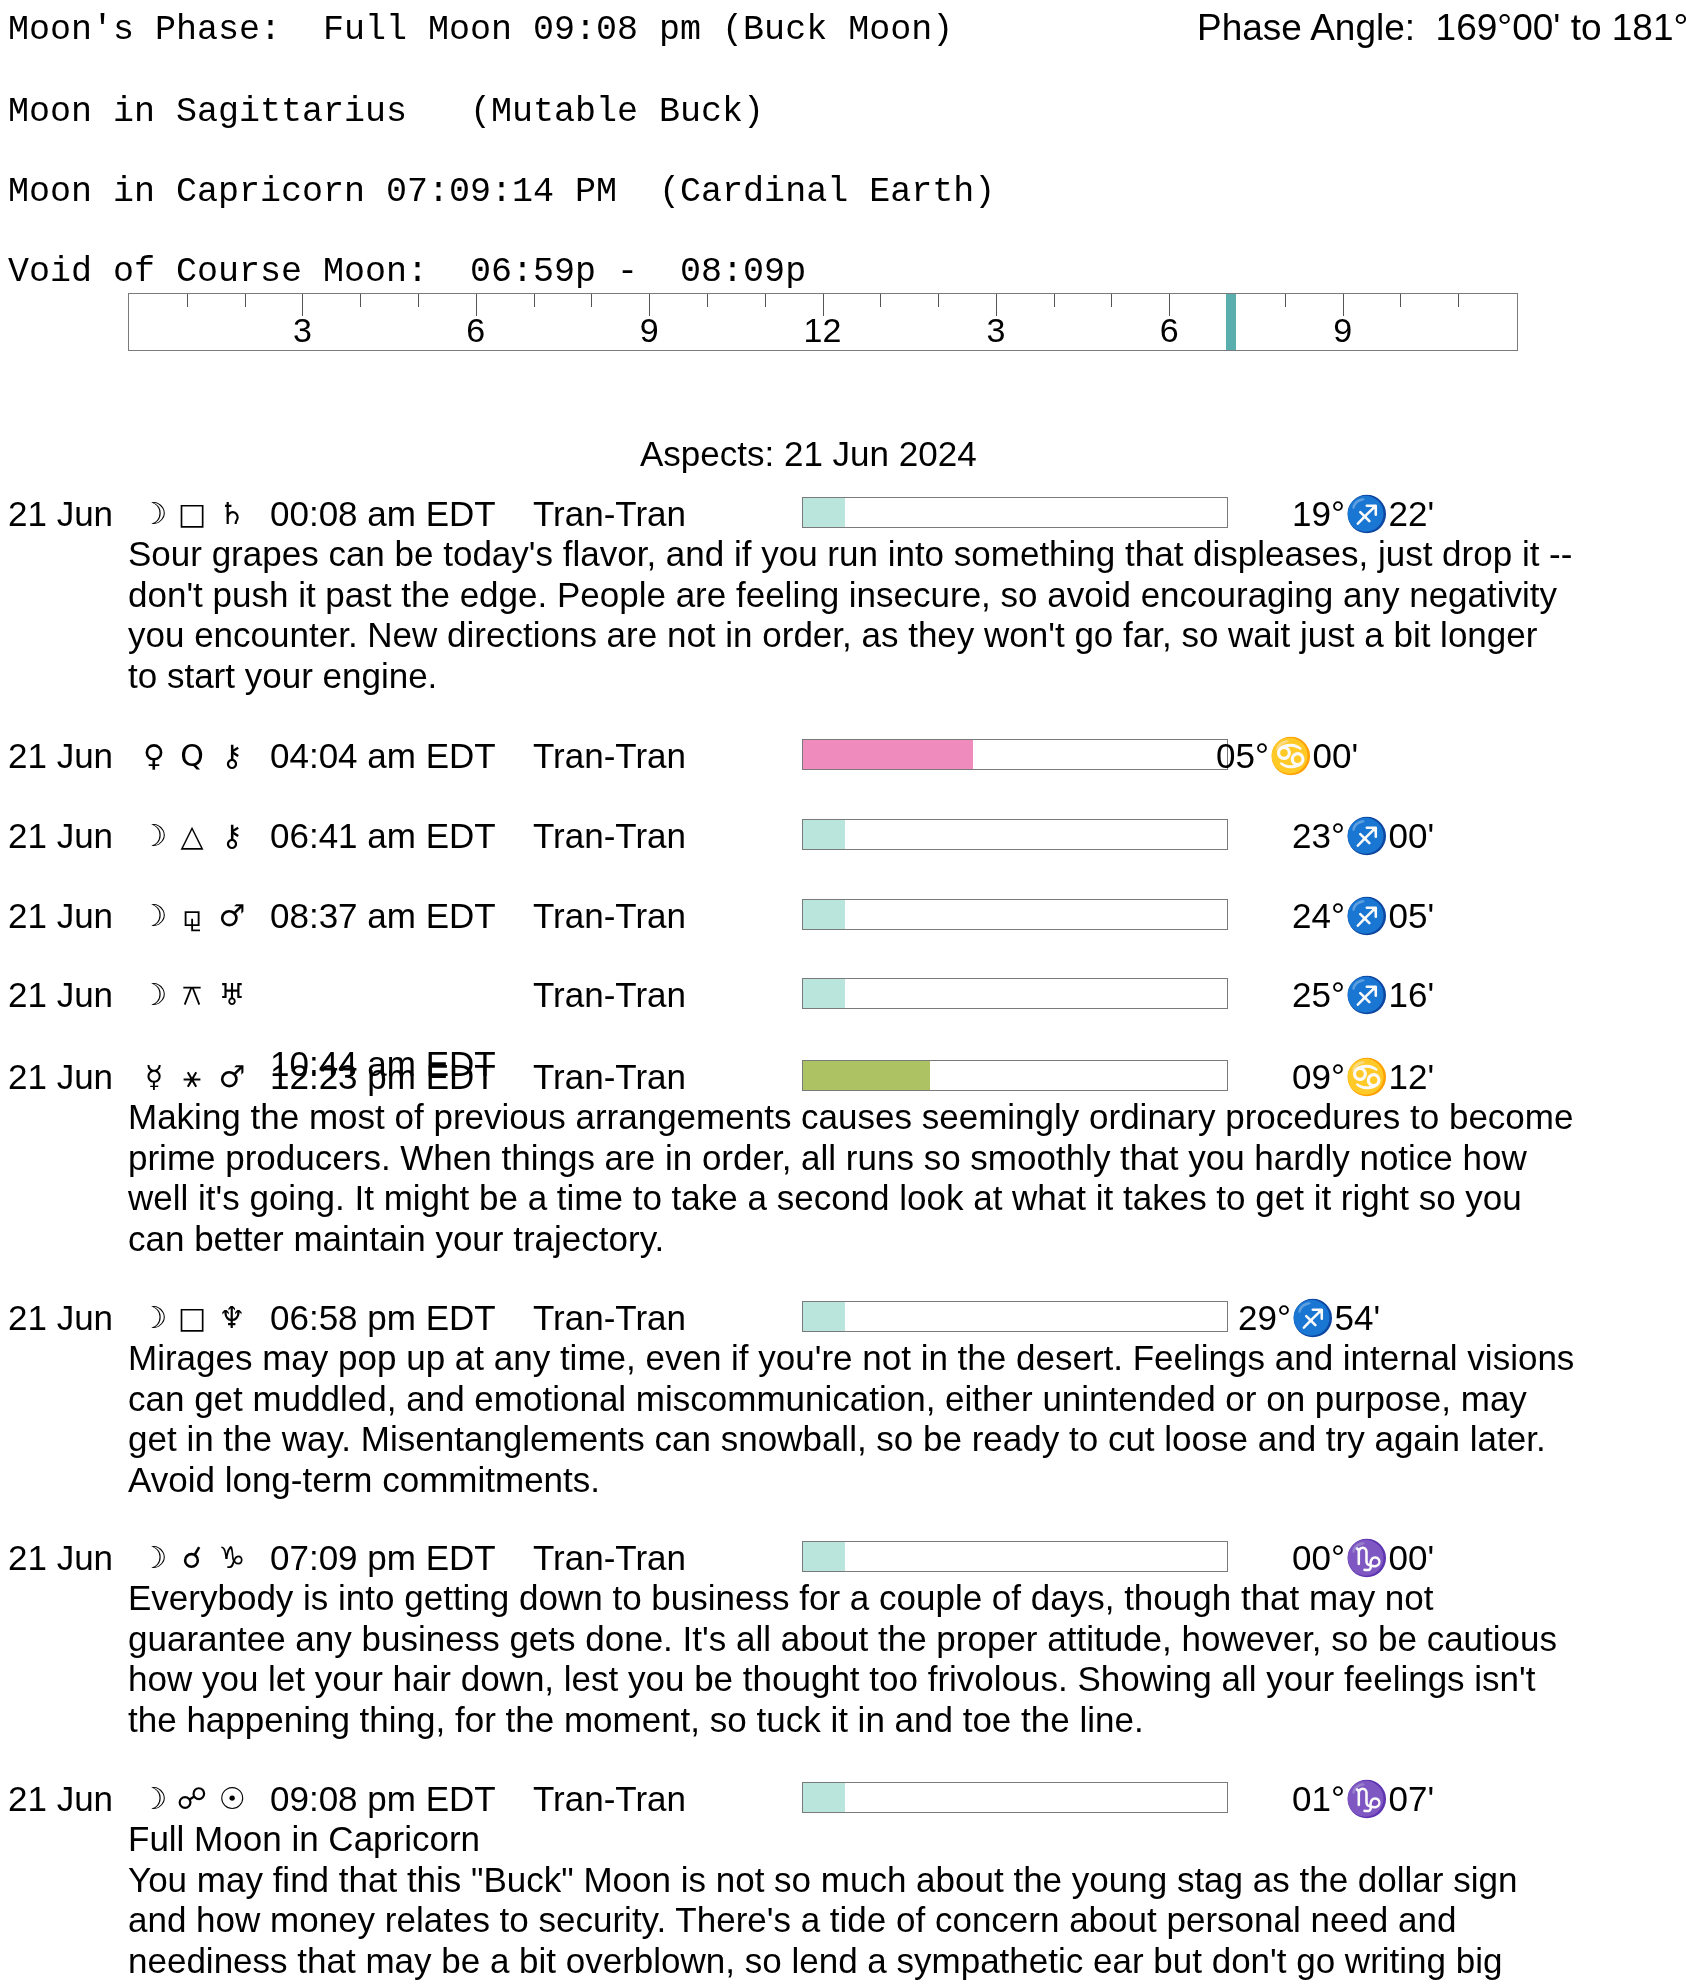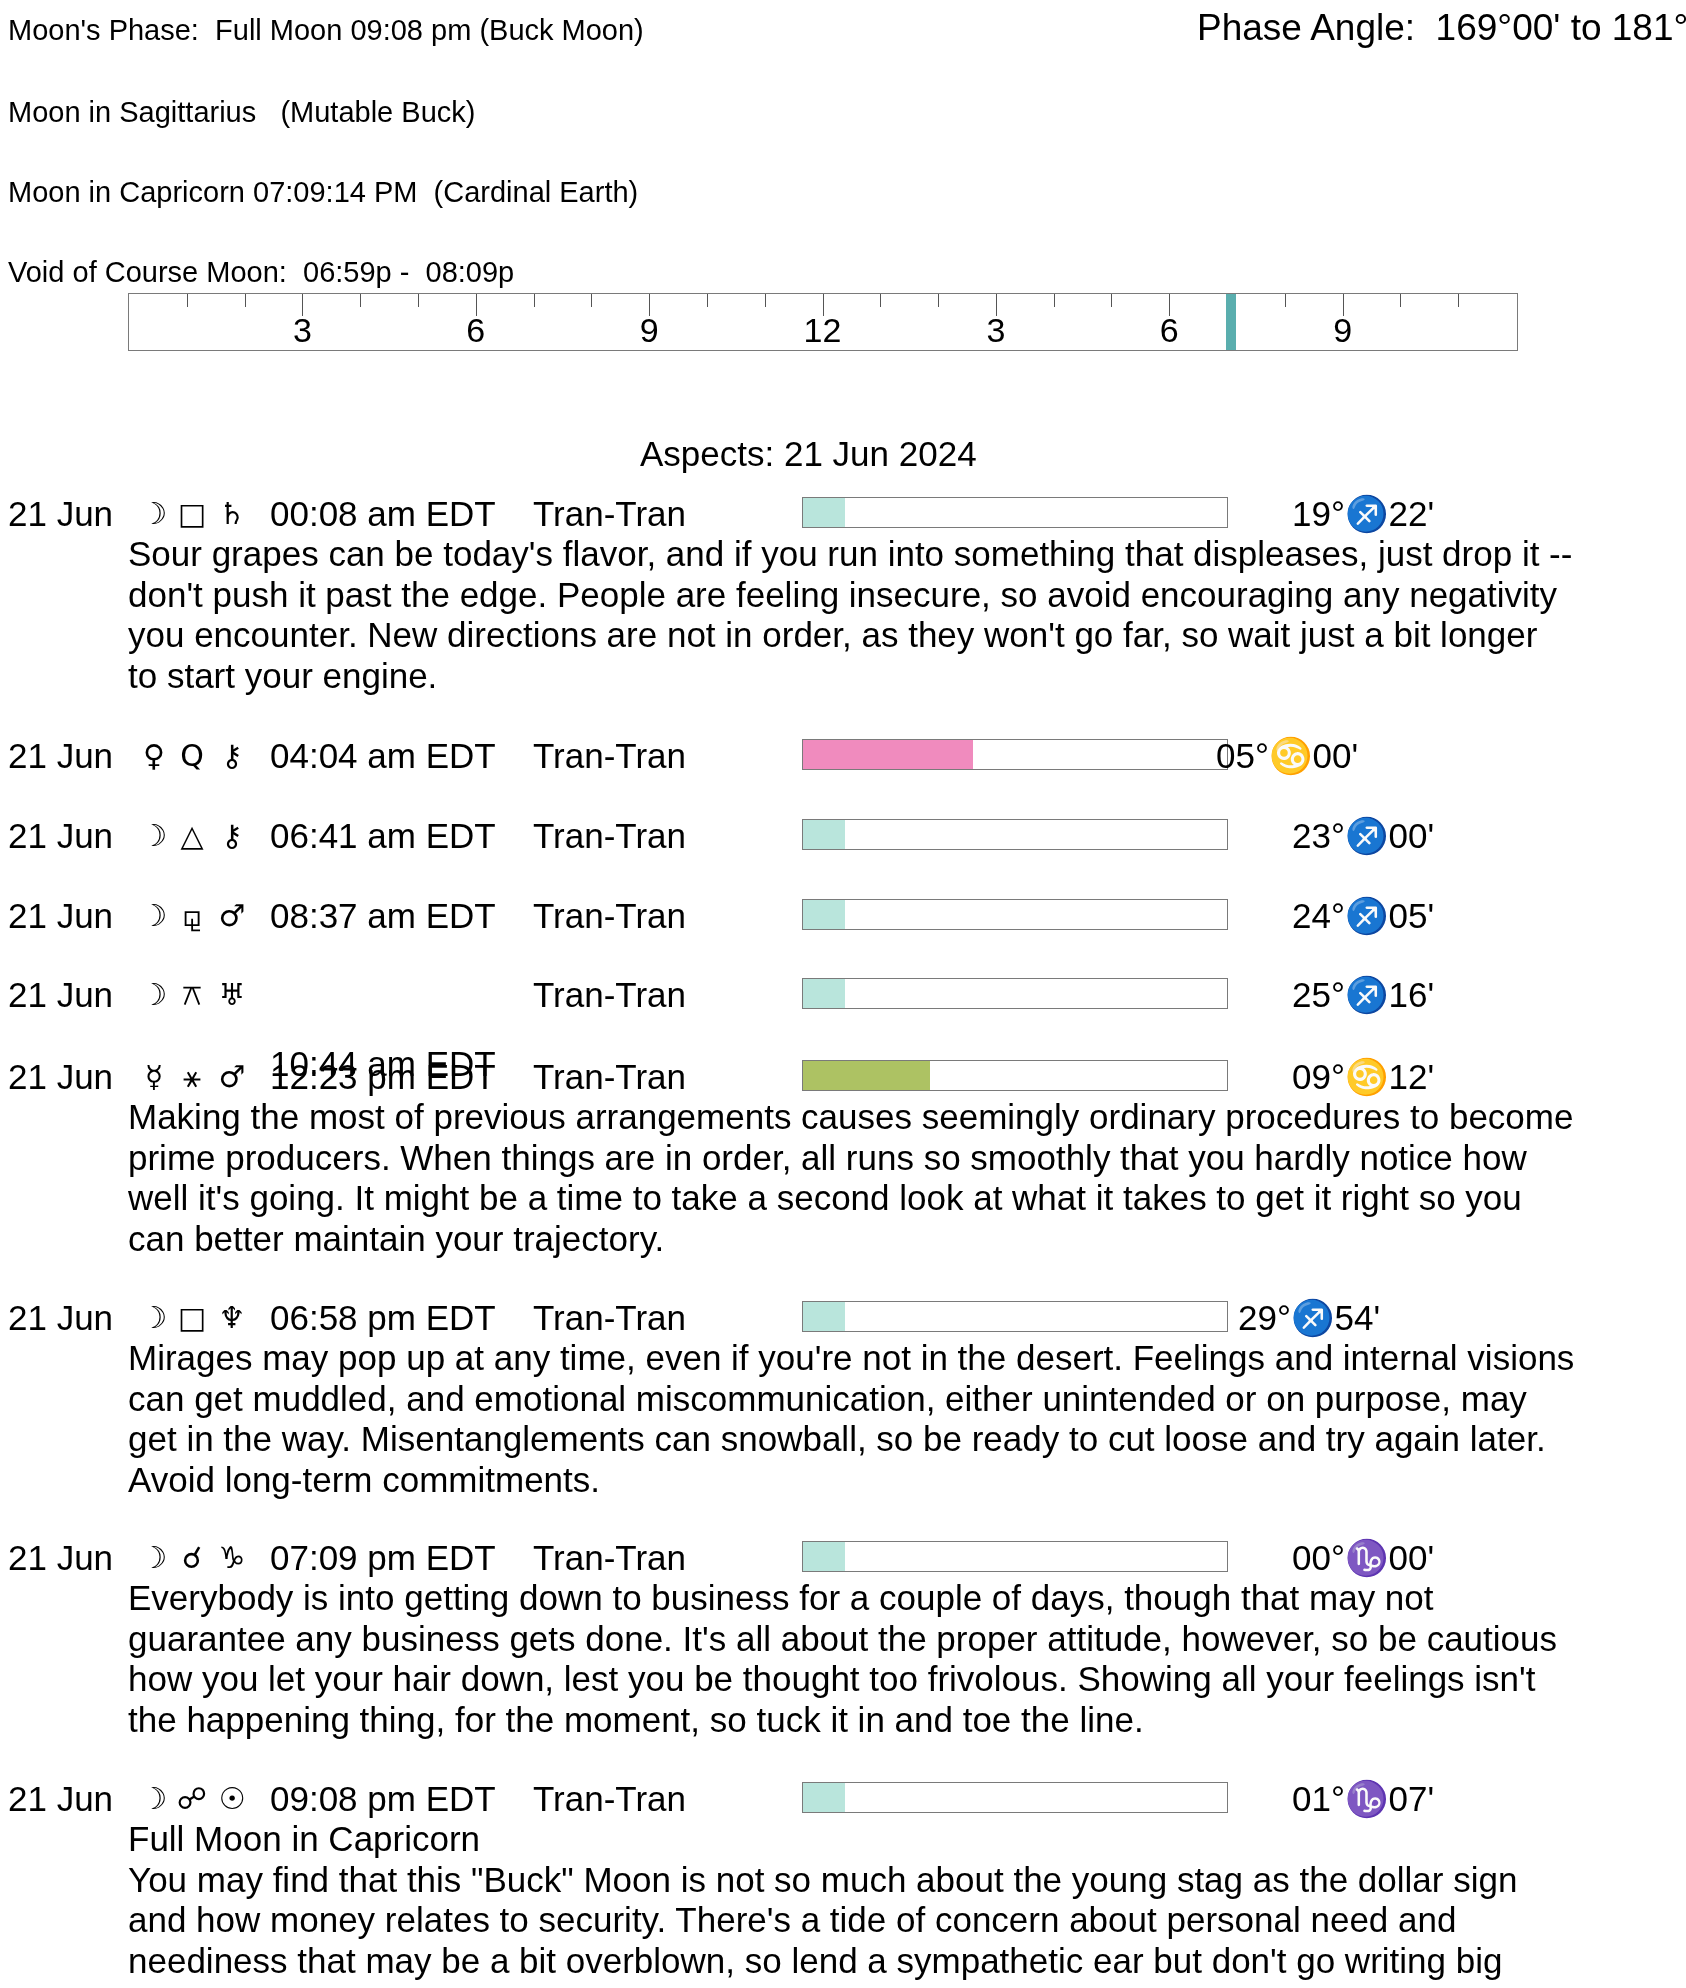--- a/index.html
+++ b/index.html
@@ -1,21 +1,21 @@
 <!DOCTYPE html>
 <html><head>
 <meta charset="utf-8">
 <style>
   html, body { margin: 0; padding: 0; background: #ffffff; }
   body {
     width: 1686px; height: 1988px; position: relative; overflow: hidden;
     font-family: "Liberation Sans", sans-serif; color: #000;
   }
   .abs { position: absolute; white-space: pre; }
-  .hdr { font-size: 29px; line-height: 40px; }
+  .hdr { font-size: 35px; line-height: 40px; font-family: Liberation Mono, monospace; }
   .phase-angle { font-size: 37px; line-height: 32px; }
   .timeline {
     position: absolute; left: 128px; top: 293px; width: 1390px; height: 58px;
     border: 1.5px solid #7a7a7a; box-sizing: border-box; background: #fff;
   }
   .tick { position: absolute; top: 0; width: 1px; background: #555; }
   .tick.minor { height: 13px; }
   .tick.major { height: 22px; }
   .tick-label { position: absolute; top: 18px; font-size: 34px; line-height: 36px; transform: translateX(-50%); }
   .voc-marker { position: absolute; top: 0; bottom: 0; background: #5aaeae; }

